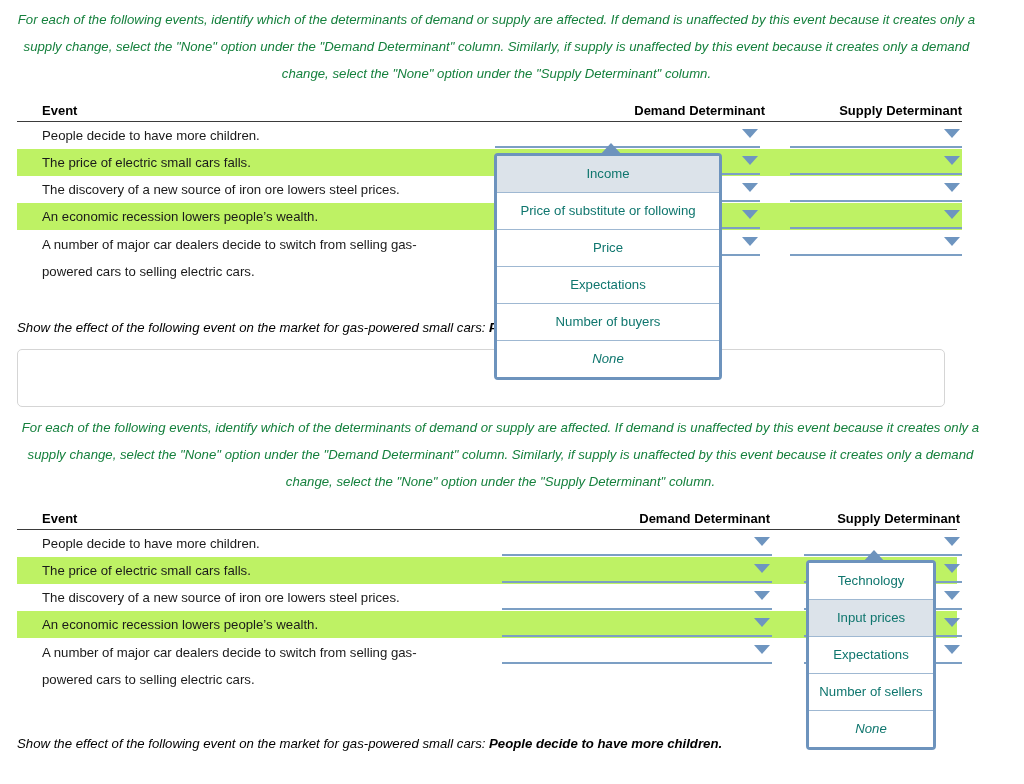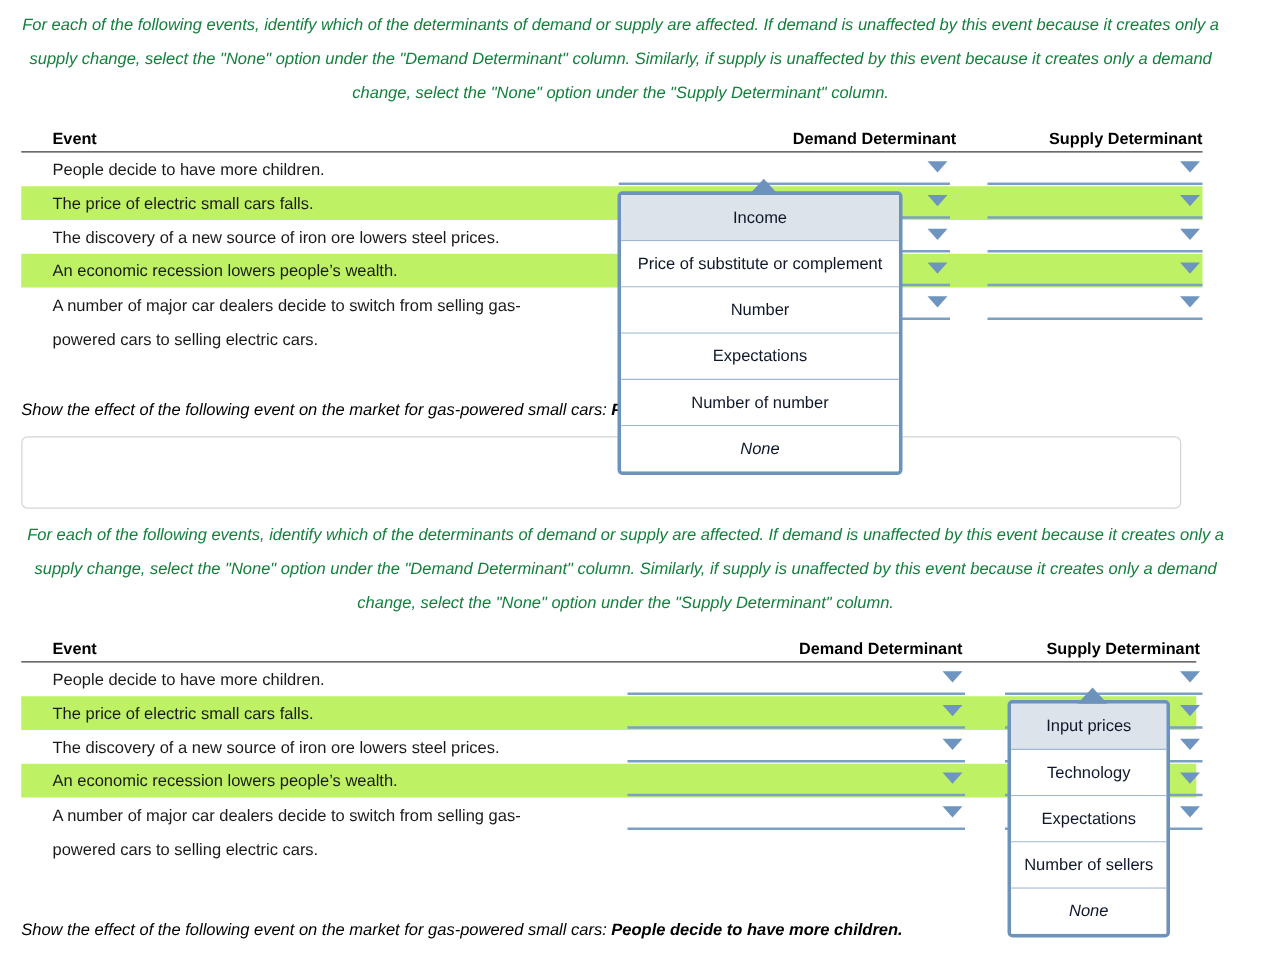--- a/index.html
+++ b/index.html
@@ -110,21 +110,21 @@
   }
   .opt {
     font-size: 13.2px;
     text-align: center;
     line-height: 36px;
     height: 36px;
     border-bottom: 1px solid #9fb8d2;
     background: #ffffff;
     white-space: nowrap;
     cursor: pointer;
-    color: #0f172a;
+    color: #0f766e;
   }
   .opt:last-child { border-bottom: none; font-style: italic; }
   .opt.selected { background: #dce3ea; }
 
   
   .closing {
     position: absolute;
     left: 17px;
     font-style: italic;
     font-size: 13.2px;
@@ -212,24 +212,24 @@
 
     <div class="closing" style="top:320px;">
       <span>Show the effect of the following event on the market for gas-powered small cars: </span><b>People decide to have more children.</b>
     </div>
 
     <div class="answer-box" style="top:349px; width:928px; height:58px;"></div>
 
     <div class="dropdown" style="left:494px; top:153px; width:228px;">
       <span class="pointer" style="left:102px;"></span>
       <div class="opt selected">Income</div>
-      <div class="opt">Price of substitute or complement</div>
-      <div class="opt">Number</div>
+      <div class="opt">Price of substitute or following</div>
+      <div class="opt">Price</div>
       <div class="opt">Expectations</div>
-      <div class="opt">Number of number</div>
+      <div class="opt">Number of buyers</div>
       <div class="opt">None</div>
     </div>
 
   </div>
 
   <div class="section" id="section-2">
 
     <div class="intro">For each of the following events, identify which of the determinants of demand or supply are affected. If demand is unaffected by this event because it creates only a supply change, select the "None" option under the "Demand Determinant" column. Similarly, if supply is unaffected by this event because it creates only a demand change, select the "None" option under the "Supply Determinant" column.</div>
 
     <div class="det-table" style="margin-left:17px; width:940px;">
@@ -290,22 +290,22 @@
           </div>
       </div>
     </div>
 
     <div class="closing" style="top:328px;">
       <span>Show the effect of the following event on the market for gas-powered small cars: </span><b>People decide to have more children.</b>
     </div>
 
     <div class="dropdown" style="left:806px; top:560px; width:130px; top:152px;">
       <span class="pointer" style="left:53px;"></span>
+      <div class="opt">Technology</div>
       <div class="opt selected">Input prices</div>
-      <div class="opt">Technology</div>
       <div class="opt">Expectations</div>
       <div class="opt">Number of sellers</div>
       <div class="opt">None</div>
     </div>
 
   </div>
 
 </div>
 
 </body></html>

